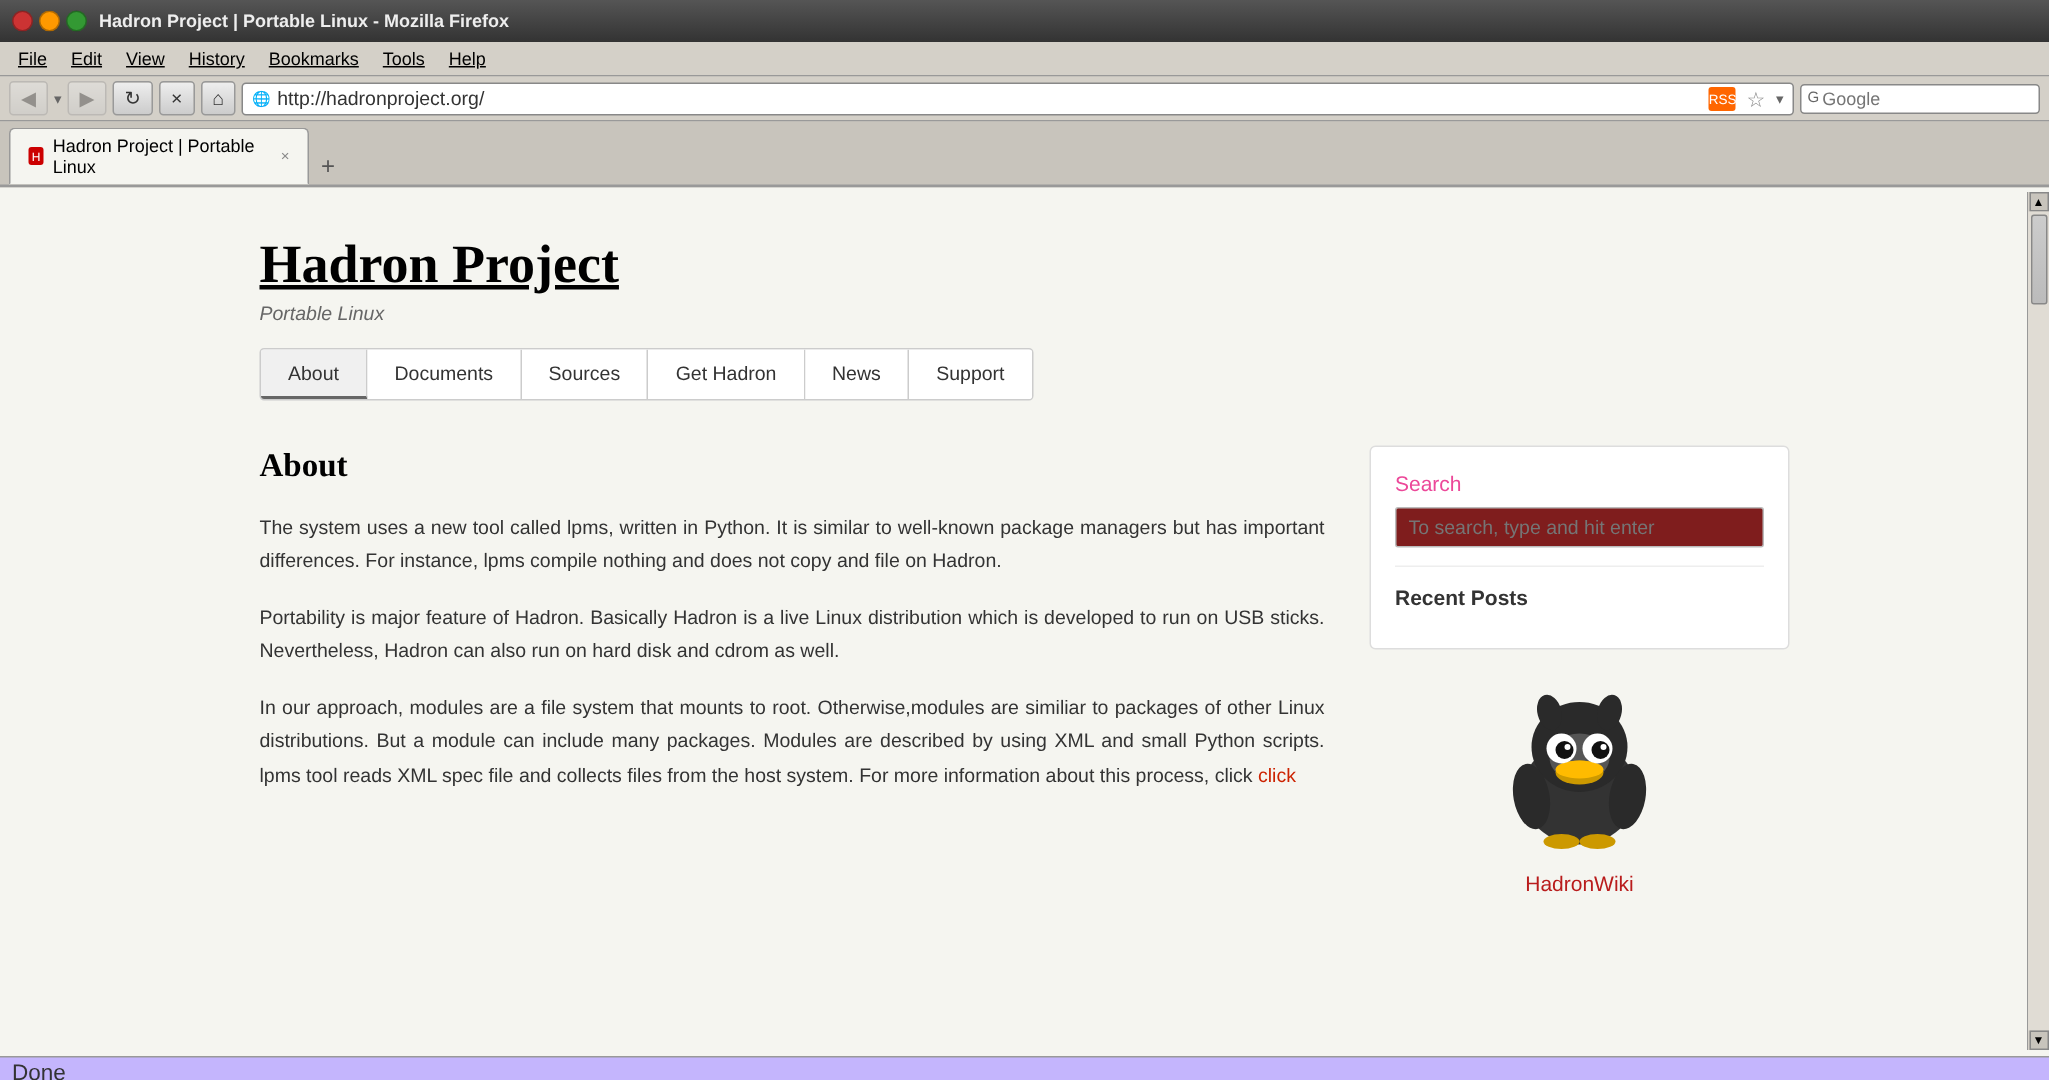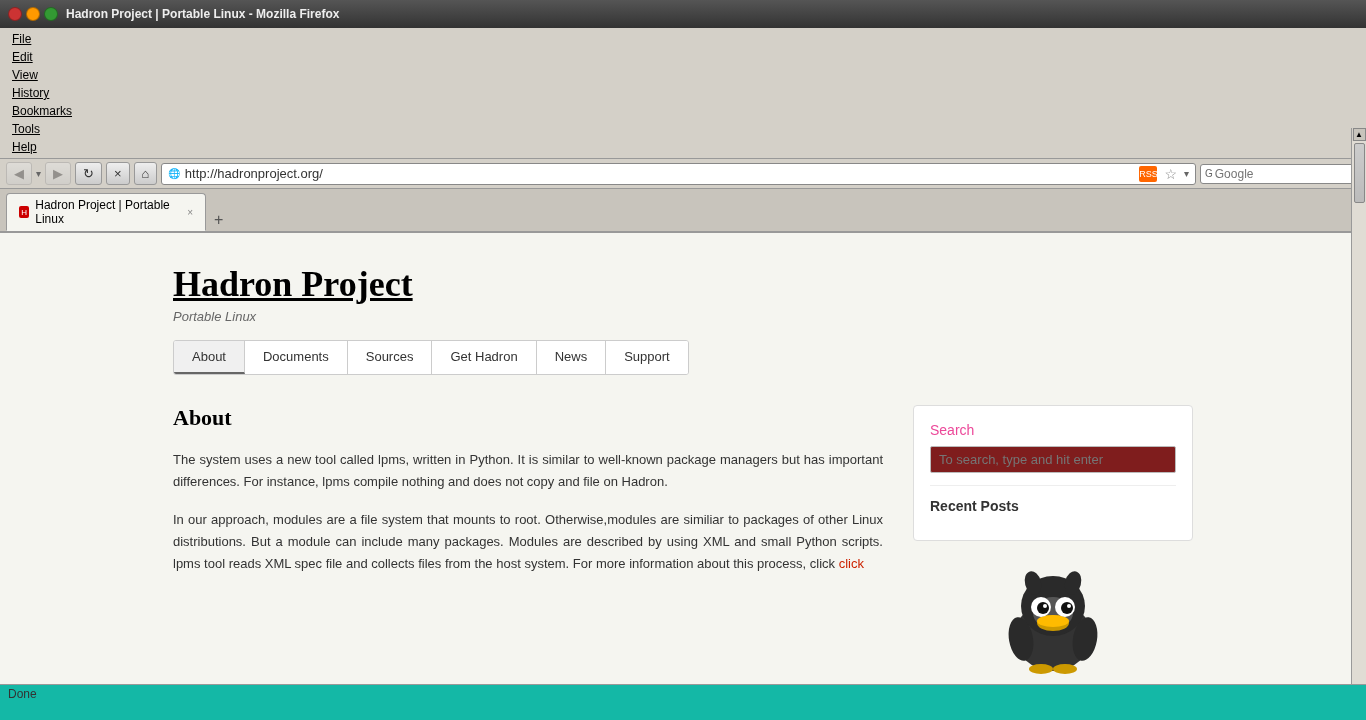--- a/index.html
+++ b/index.html
@@ -27,21 +27,20 @@
     .win-btn.maximize { background: #339933; }
     .title-text { font-size: 12px; color: #eee; }
 
     
     .menu-bar {
       background: #d4d0c8;
       border-bottom: 1px solid #999;
       padding: 2px 4px;
       display: flex;
       gap: 0;
-      flex-direction: column;
     }
     .menu-item {
       padding: 2px 8px;
       font-size: 12px;
       color: #000;
       cursor: pointer;
       text-decoration: underline;
     }
 
     
@@ -281,30 +280,30 @@
       display: block;
       margin: 0 auto 8px;
     }
     .hadron-wiki-label {
       font-size: 14px;
       color: #b91c1c;
     }
 
     
     .status-bar {
-      background: #14b8a6;
+      background: #c4b5fd;
       border-top: 1px solid #999;
       padding: 2px 8px;
-      font-size: 12px;
+      font-size: 15px;
       color: #333;
       position: fixed;
       bottom: 0;
       left: 0;
       right: 0;
-      height: 36px;
+      height: 16px;
     }
 
     
     .scroll-area {
       position: fixed;
       right: 0;
       top: 128px;
       bottom: 20px;
       width: 15px;
       background: #d4d0c8;
@@ -419,20 +418,23 @@
     <div class="main-layout">
 
       <div class="main-content">
         <h2 class="section-title">About</h2>
 
 
         <p class="content-para">
           <span>The system uses a new tool called lpms, written in Python. It is similar to well-known package managers but has important differences. For instance, lpms compile nothing and does not copy and file on Hadron.</span>
         </p>
 
+        <p class="content-para">
+          <span>Portability is major feature of Hadron. Basically Hadron is a live Linux distribution which is developed to run on USB sticks. Nevertheless, Hadron can also run on hard disk and cdrom as well.</span>
+        </p>
 
         <p class="content-para">
           <span>In our approach, modules are a file system that mounts to root. Otherwise,modules are similiar to packages of other Linux distributions. But a module can include many packages. Modules are described by using XML and small Python scripts. lpms tool reads XML spec file and collects files from the host system. For more information about this process, click</span>
           <a href="#"> click</a>
         </p>
       </div>
 
       <div class="sidebar">
         <div class="sidebar-box">
           <p class="sidebar-search-title">Search</p>

